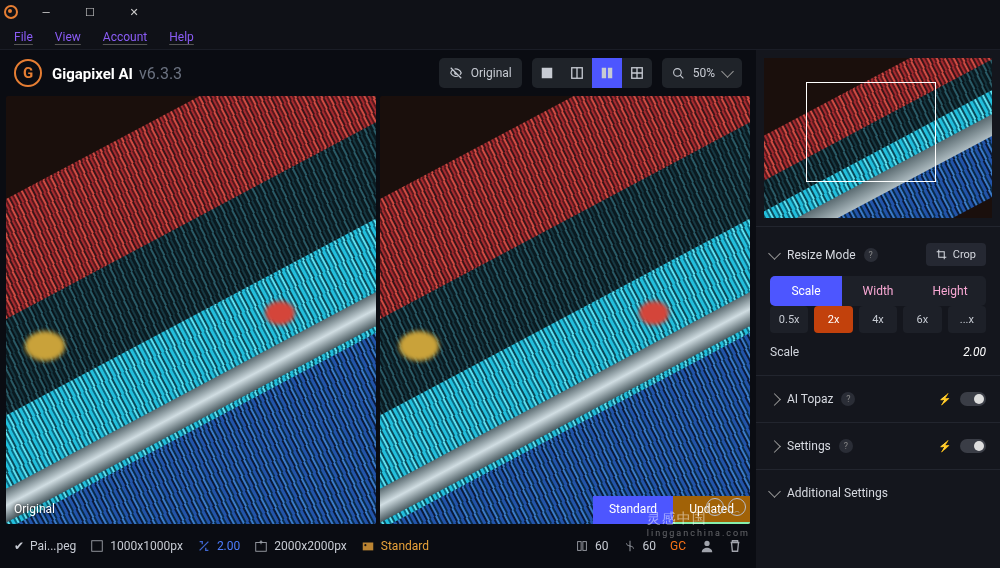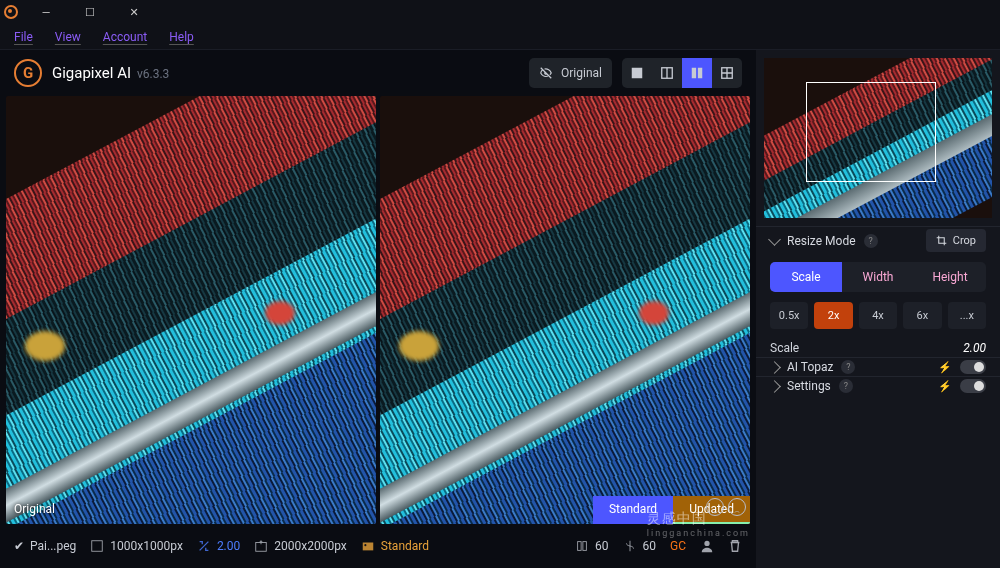--- a/index.html
+++ b/index.html
@@ -10,22 +10,22 @@
 .titlebar-title{flex:1;font-size:11px;color:#ddd}
 .window-controls{display:flex}
 .window-btn{width:44px;height:24px;display:flex;align-items:center;justify-content:center;color:#ccc;font-size:11px}
 .menubar{height:26px;background:#0f1117;display:flex;align-items:center;padding:0 14px;gap:22px;border-bottom:1px solid #1a1d26}
 .menubar span{font-size:12px;color:#8b5cf6;text-decoration:underline;text-underline-offset:3px;text-decoration-color:#555}
 .app-body{display:flex;height:518px}
 .main-col{flex:1;display:flex;flex-direction:column;background:#0a0c12}
 .side-col{width:244px;background:#14161d;display:flex;flex-direction:column}
 .appbar{height:46px;display:flex;align-items:center;padding:0 14px;gap:10px}
 .logo{width:28px;height:28px;border:2px solid #e67e33;border-radius:50%;display:flex;align-items:center;justify-content:center;color:#e67e33;font-weight:bold;font-size:15px}
-.app-title{font-size:15px;color:#fff;font-weight:400}
-.app-ver{color:#6b7280;font-size:12px;margin-left:3px}
+.app-title{font-size:15px;color:#fff;font-weight:700}
+.app-ver{color:#6b7280;font-size:16px;margin-left:3px}
 .appbar-spacer{flex:1}
 .chip{background:#1f2329;border-radius:5px;height:30px;display:flex;align-items:center;padding:0 10px;gap:8px;color:#c7cbd3}
 .chip-group{display:flex;background:#1f2329;border-radius:5px;overflow:hidden}
 .chip-group .seg{width:30px;height:30px;display:flex;align-items:center;justify-content:center;color:#c7cbd3}
 .chip-group .seg.active{background:#4d56ff}
 .seg svg{width:14px;height:14px}
 .viewport{flex:1;display:flex;gap:4px;padding:0 6px;position:relative;overflow:hidden}
 .pane{flex:1;position:relative;overflow:hidden;border-radius:2px}
 .pane-label{position:absolute;bottom:8px;left:8px;color:#fff;font-size:12px;text-shadow:0 0 4px #000}
 .tag-bar{position:absolute;bottom:0;right:0;display:flex}
@@ -35,31 +35,31 @@
 .smileys{position:absolute;bottom:8px;right:10px;display:flex;gap:4px;color:#b9bdca}
 .smileys span{width:18px;height:18px;border:1.5px solid currentColor;border-radius:50%;display:flex;align-items:center;justify-content:center;font-size:9px}
 .bottombar{height:44px;display:flex;align-items:center;padding:0 14px;gap:14px;color:#c7cbd3;font-size:12px}
 .bb-item{display:flex;align-items:center;gap:6px;white-space:nowrap}
 .bb-icon{width:14px;height:14px;opacity:.8}
 .accent-blue{color:#4d7dff}
 .accent-orange{color:#e8a23a}
 .accent-dim{color:#f97316}
 .thumb{height:160px;position:relative;margin:8px;overflow:hidden}
 .thumb-box{position:absolute;border:1px solid #fff;left:42px;top:24px;width:130px;height:100px}
-.panel-sec{padding:2px 14px;border-top:1px solid #22252e}
+.panel-sec{padding:16px 14px;border-top:1px solid #22252e}
 .panel-head{display:flex;align-items:center;gap:8px;color:#d6d9e0;font-size:12px}
 .panel-head .sp{flex:1}
 .chev{width:9px;height:9px;border-right:1.5px solid #999;border-bottom:1.5px solid #999;transform:rotate(45deg);margin-top:-3px}
 .chev.right{transform:rotate(-45deg);margin-top:0}
 .help{width:14px;height:14px;border-radius:50%;background:#2a2d36;display:flex;align-items:center;justify-content:center;font-size:9px;color:#888}
 .crop-btn{background:#252832;padding:5px 10px;border-radius:4px;display:flex;align-items:center;gap:6px;font-size:11px}
 .seg-row{display:flex;background:#1d2028;border-radius:5px;overflow:hidden;margin-top:10px}
 .seg-row .s{flex:1;text-align:center;padding:8px 0;font-size:12px;color:#f9a8d4}
 .seg-row .s.active{background:#4d56ff;color:#fff}
-.mult-row{display:flex;gap:6px;margin-top:10px}
+.mult-row{display:flex;gap:6px;}
 .mult-row .m{flex:1;text-align:center;padding:7px 0;background:#1d2028;border-radius:4px;font-size:11px;color:#c7cbd3}
 .mult-row .m.active{background:#c2410c;color:#fff}
 .scale-row{display:flex;justify-content:space-between;margin-top:12px;font-size:12px}
 .scale-row .v{font-style:italic;color:#fff}
 .toggle{width:26px;height:14px;background:#3a3d46;border-radius:7px;position:relative}
 .toggle::after{content:"";position:absolute;width:10px;height:10px;background:#ddd;border-radius:50%;top:2px;right:2px}
 .bolt{color:#666;font-size:11px}
 .save-btn{margin:10px 14px;background:#4d56ff;color:#fff;border-radius:5px;height:38px;display:flex;align-items:center;justify-content:center;gap:8px;font-size:13px;font-weight:500}
 .watermark{position:absolute;bottom:30px;right:250px;opacity:.5;color:#fff;font-size:14px;letter-spacing:1px;pointer-events:none}
 .watermark small{display:block;font-size:9px;letter-spacing:2px;opacity:.7}
@@ -127,20 +127,28 @@
             </svg>
           </div>
         <div class="seg">
             <svg viewBox="0 0 16 16" fill="none" stroke="currentColor" stroke-width="1.5">
               <rect x="2" y="2" width="12" height="12"></rect>
               <line x1="8" y1="2" x2="8" y2="14"></line>
               <line x1="2" y1="8" x2="14" y2="8"></line>
             </svg>
           </div>
       </div>
+      <div class="chip">
+        <svg width="13" height="13" viewBox="0 0 24 24" fill="none" stroke="currentColor" stroke-width="2">
+            <circle cx="10" cy="10" r="7"></circle>
+            <line x1="21" y1="21" x2="15" y2="15"></line>
+          </svg>
+        <span>50%</span>
+        <span class="chev"></span>
+      </div>
     </div>
 
     <div class="viewport">
       <div class="pane">
         <div class="brushes">
             <div class="stripe s1b"></div>
             <div class="stripe s1"></div>
             <div class="ferrule f1"></div>
             <div class="stripe s2"></div>
             <div class="stripe s3"></div>
@@ -291,20 +299,26 @@
       <div class="panel-head">
         <span class="chev right"></span>
         <span>Settings</span>
         <span class="help">?</span>
         <span class="sp"></span>
         <span class="bolt">⚡</span>
         <div class="toggle"></div>
       </div>
     </div>
 
+    <div class="panel-sec">
+      <div class="panel-head">
+        <span class="chev"></span>
+        <span>Additional Settings</span>
+      </div>
+    </div>
 
     <div style="flex:1"></div>
   </div>
 </div>
 
 <div class="watermark">
   <span>灵感中国</span><small>lingganchina.com</small>
 </div>
 
 </body></html>

